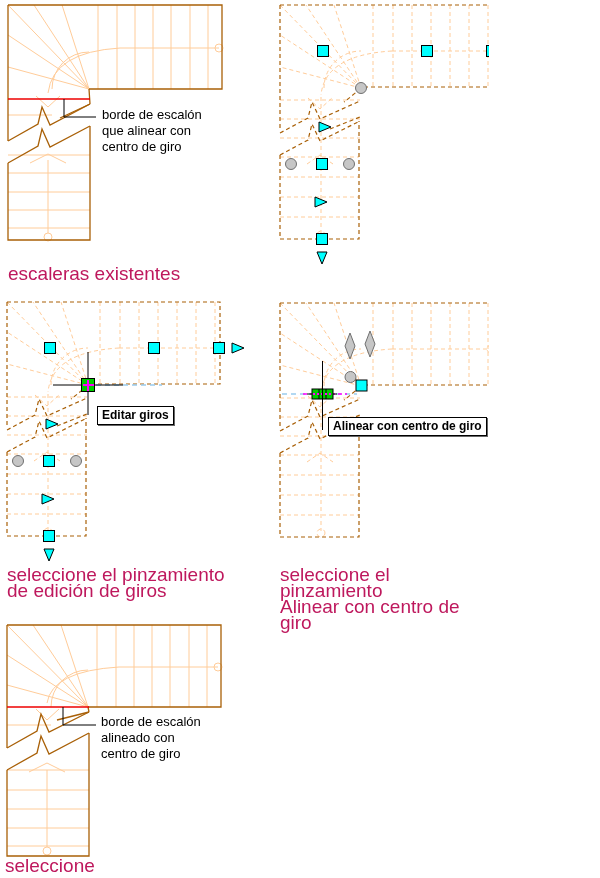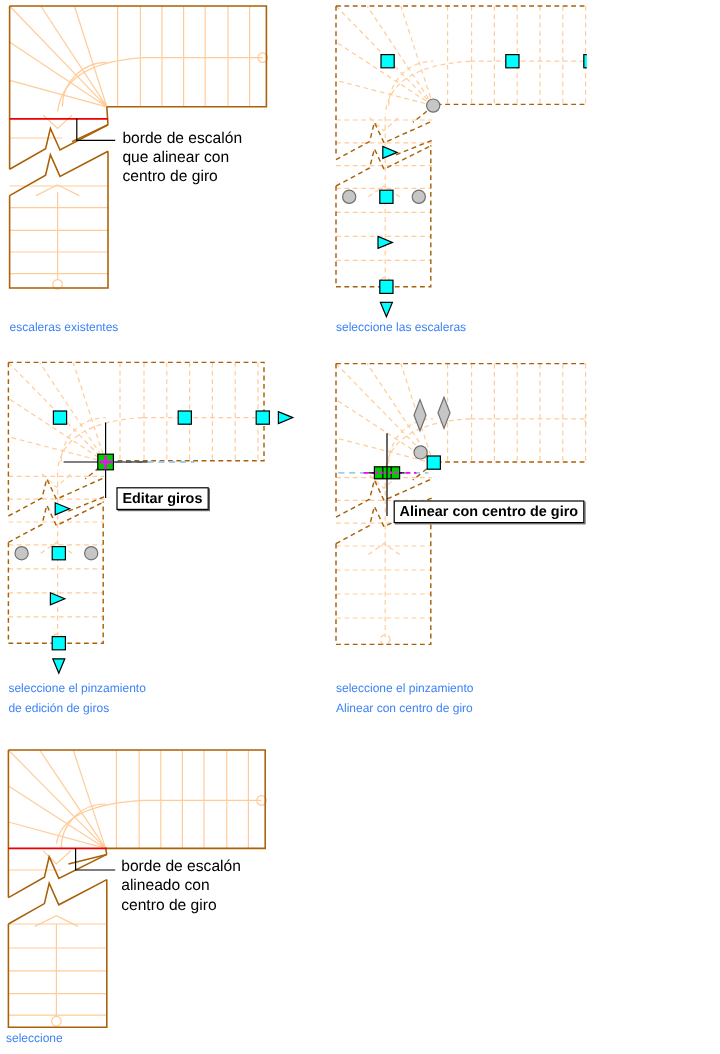--- a/index.html
+++ b/index.html
@@ -1,19 +1,19 @@
 <!DOCTYPE html>
 <html><head>
 <meta charset="utf-8">
 <style>
   html,body{margin:0;padding:0;background:#fff;}
   #stage{position:relative;width:489px;height:878px;background:#fff;overflow:hidden;
          font-family:"Liberation Sans",sans-serif;color:#000;}
   .panel-svg{position:absolute;overflow:visible;}
-  .caption{position:absolute;font-size:10px;line-height:16px;white-space:pre-line;color:#3b82f6;}
+  .caption{position:absolute;font-size:19px;line-height:16px;white-space:pre-line;color:#be185d;}
   .annotation{position:absolute;font-size:13px;line-height:16px;white-space:pre-line;color:#000;}
   .tooltip{position:absolute;background:#fff;border:1px solid #000;box-shadow:1px 1px 0 #666;
            font-size:12px;font-weight:bold;padding:1px 4px 2px 4px;white-space:nowrap;z-index:5;}
   
   .ls{stroke:#FFCC99;fill:none;stroke-width:1;}
   .ld{stroke:#FFCC99;fill:none;stroke-width:1;stroke-dasharray:4 3;}
   .ds{stroke:#A96007;fill:none;stroke-width:1.3;}
   .dd{stroke:#A96007;fill:none;stroke-width:1.2;stroke-dasharray:4 3;}
   .red{stroke:#EE0000;fill:none;stroke-width:1.5;}
   .blk{stroke:#000;fill:none;stroke-width:1;}
@@ -89,21 +89,20 @@
       <circle class="gry" cx="81" cy="83" r="5.5"></circle>
       <polygon class="tri" points="39,117 39,127 51,122"></polygon>
       <circle class="gry" cx="11" cy="159" r="5.5"></circle>
       <rect class="sq" x="36.5" y="153.5" width="11" height="11"></rect>
       <circle class="gry" cx="69" cy="159" r="5.5"></circle>
       <polygon class="tri" points="35,192 35,202 47,197"></polygon>
       <rect class="sq" x="36.5" y="228.5" width="11" height="11"></rect>
       <polygon class="tri" points="37,247 47,247 42,259"></polygon>
     </g>
   </svg>
-  <div class="caption" style="left:280px;top:266px;">seleccione las escaleras</div>
 
   <svg class="panel-svg" style="left:7px;top:302px;" width="240" height="262" viewBox="0 0 240 262">
     <g>
       <path class="ld" d="M93,0V82 M113,0V82 M132,0V82 M151,0V82 M170,0V82 M189,0V82 M208,0V82"></path>
       <path class="ld" d="M81,83L0,0 M81,83L0,30 M81,83L0,62 M81,83L26,0 M81,83L54,0"></path>
       <path class="ld" d="M44,83A37,37 0 0 1 81,46"></path>
       <path class="ld" d="M207,46H112 M112,46Q45,50 41,90"></path>
       <path class="ld" d="M28,93L40,104L52,93"></path>
       <path class="ld" d="M0,95H80 M0,114H80 M0,133H80"></path>
       <path class="ld" d="M27,159L40,150L53,159"></path>

